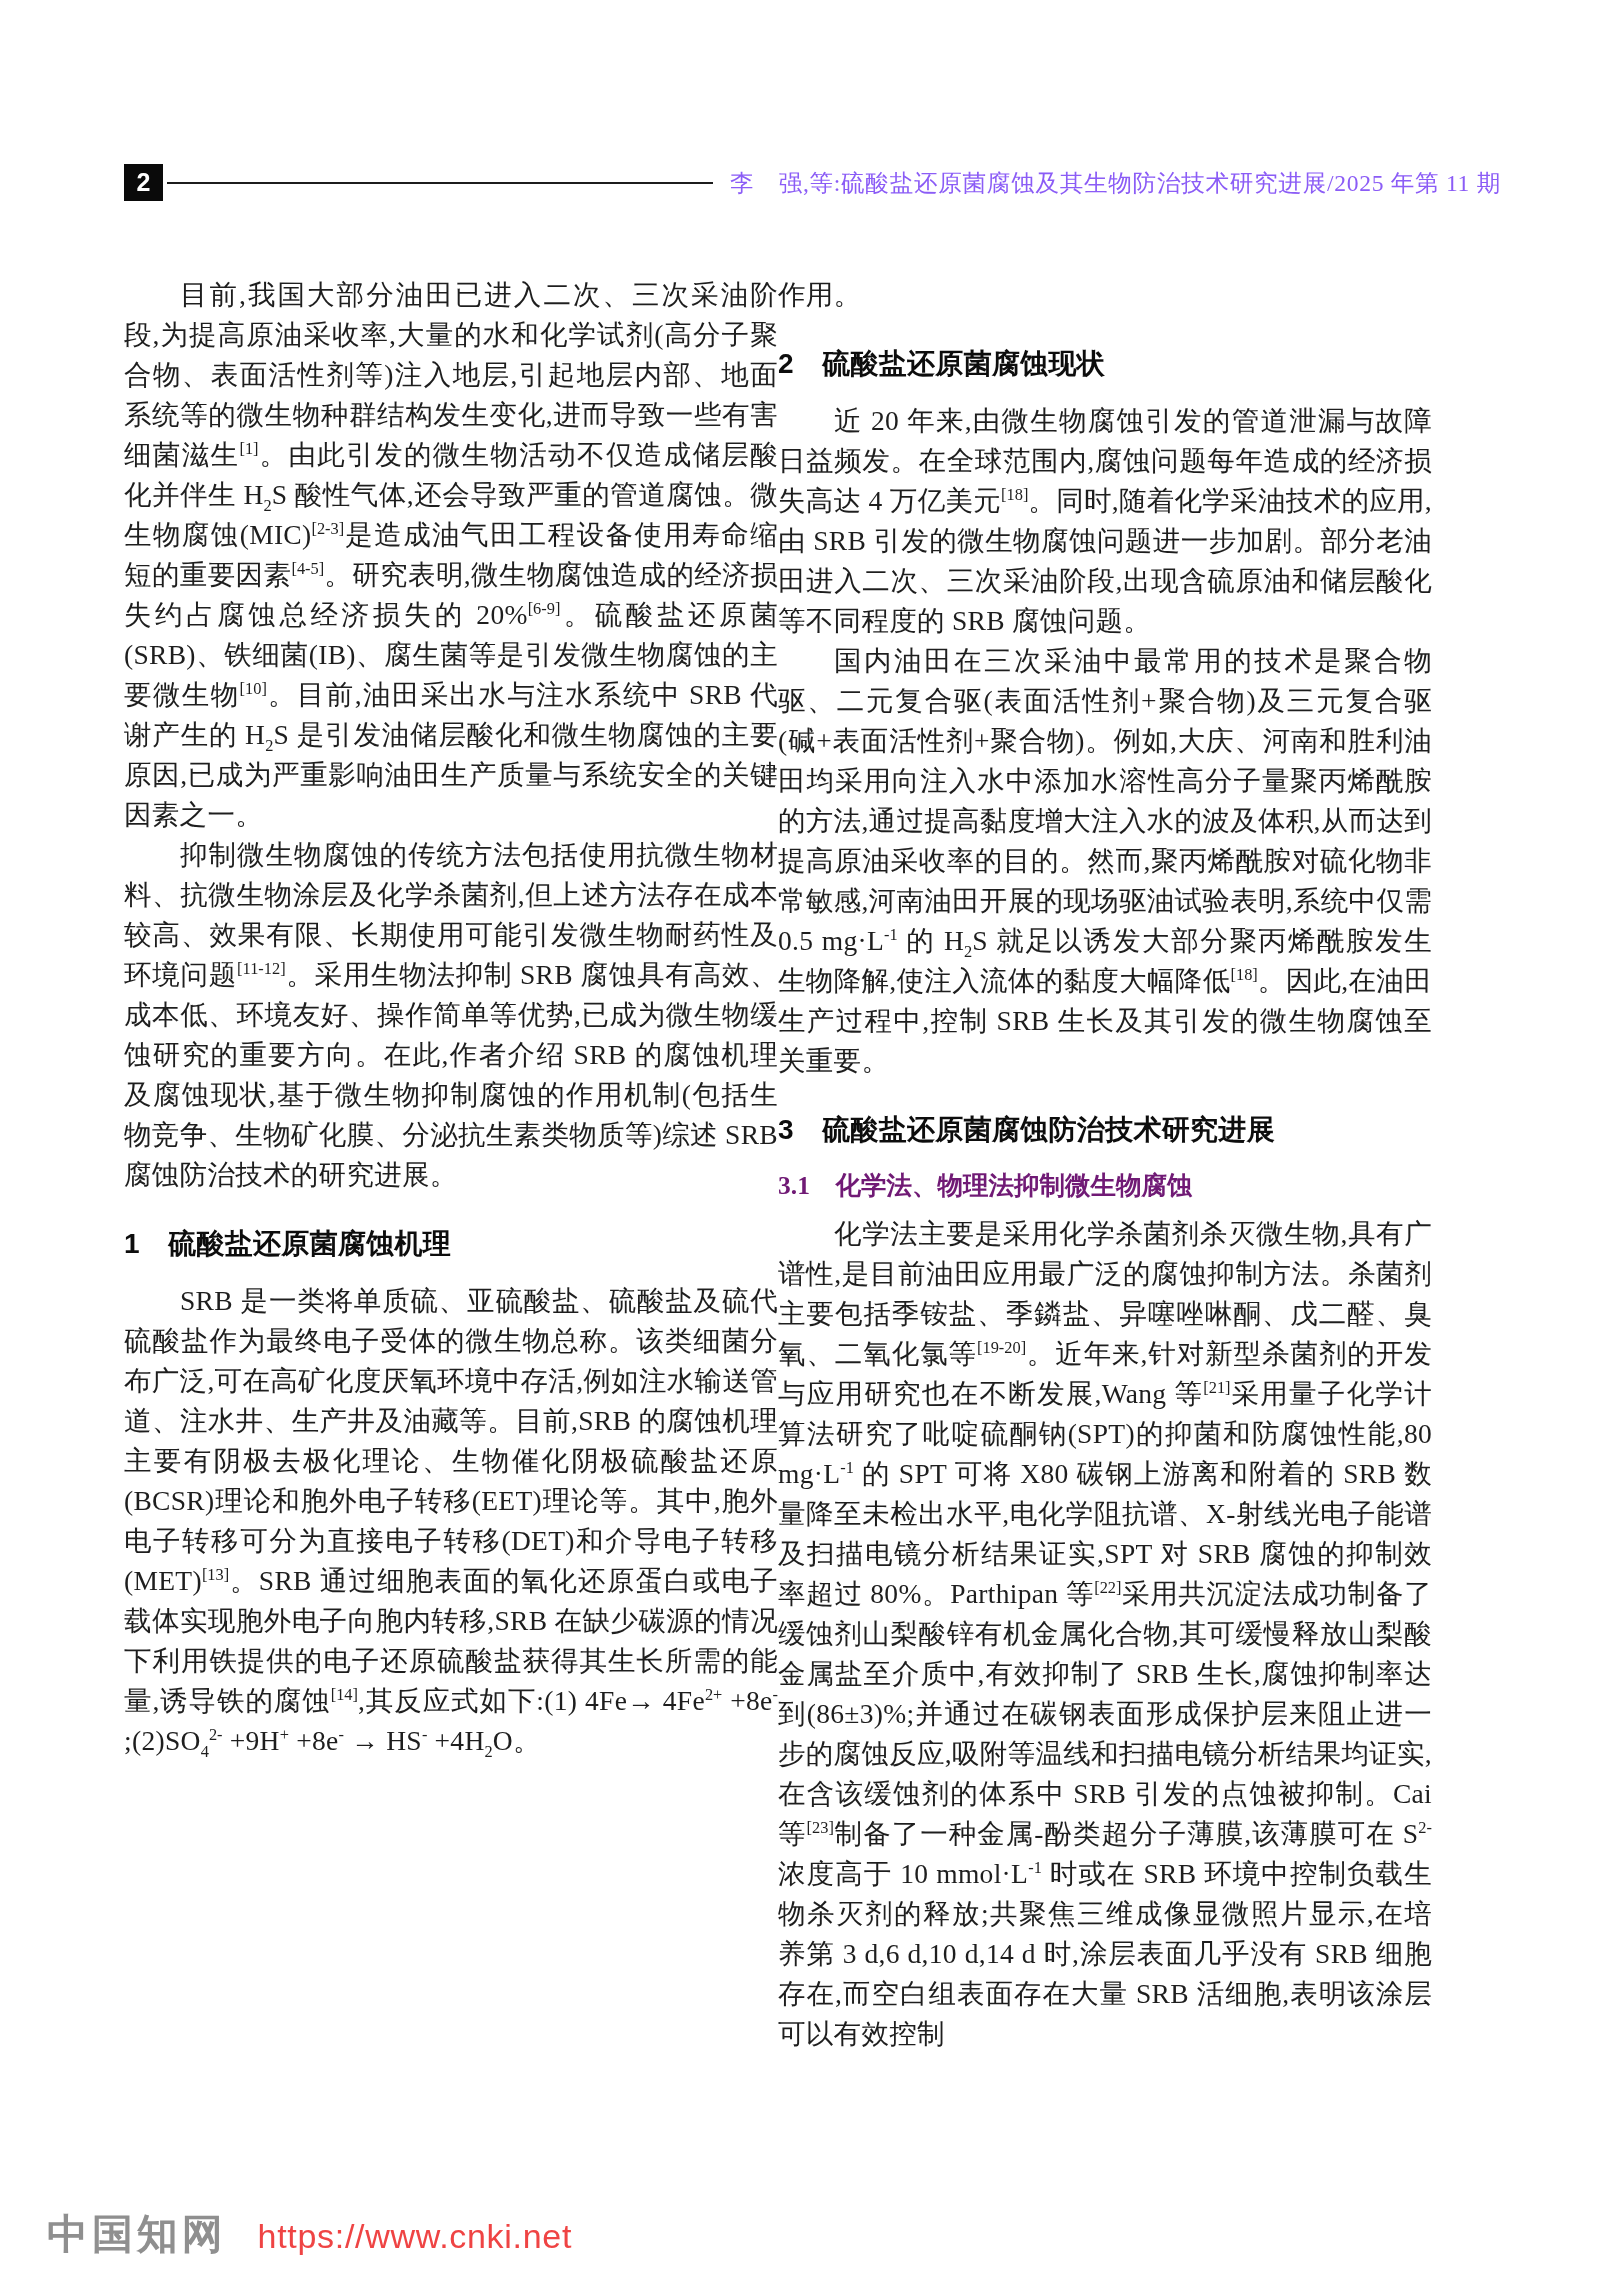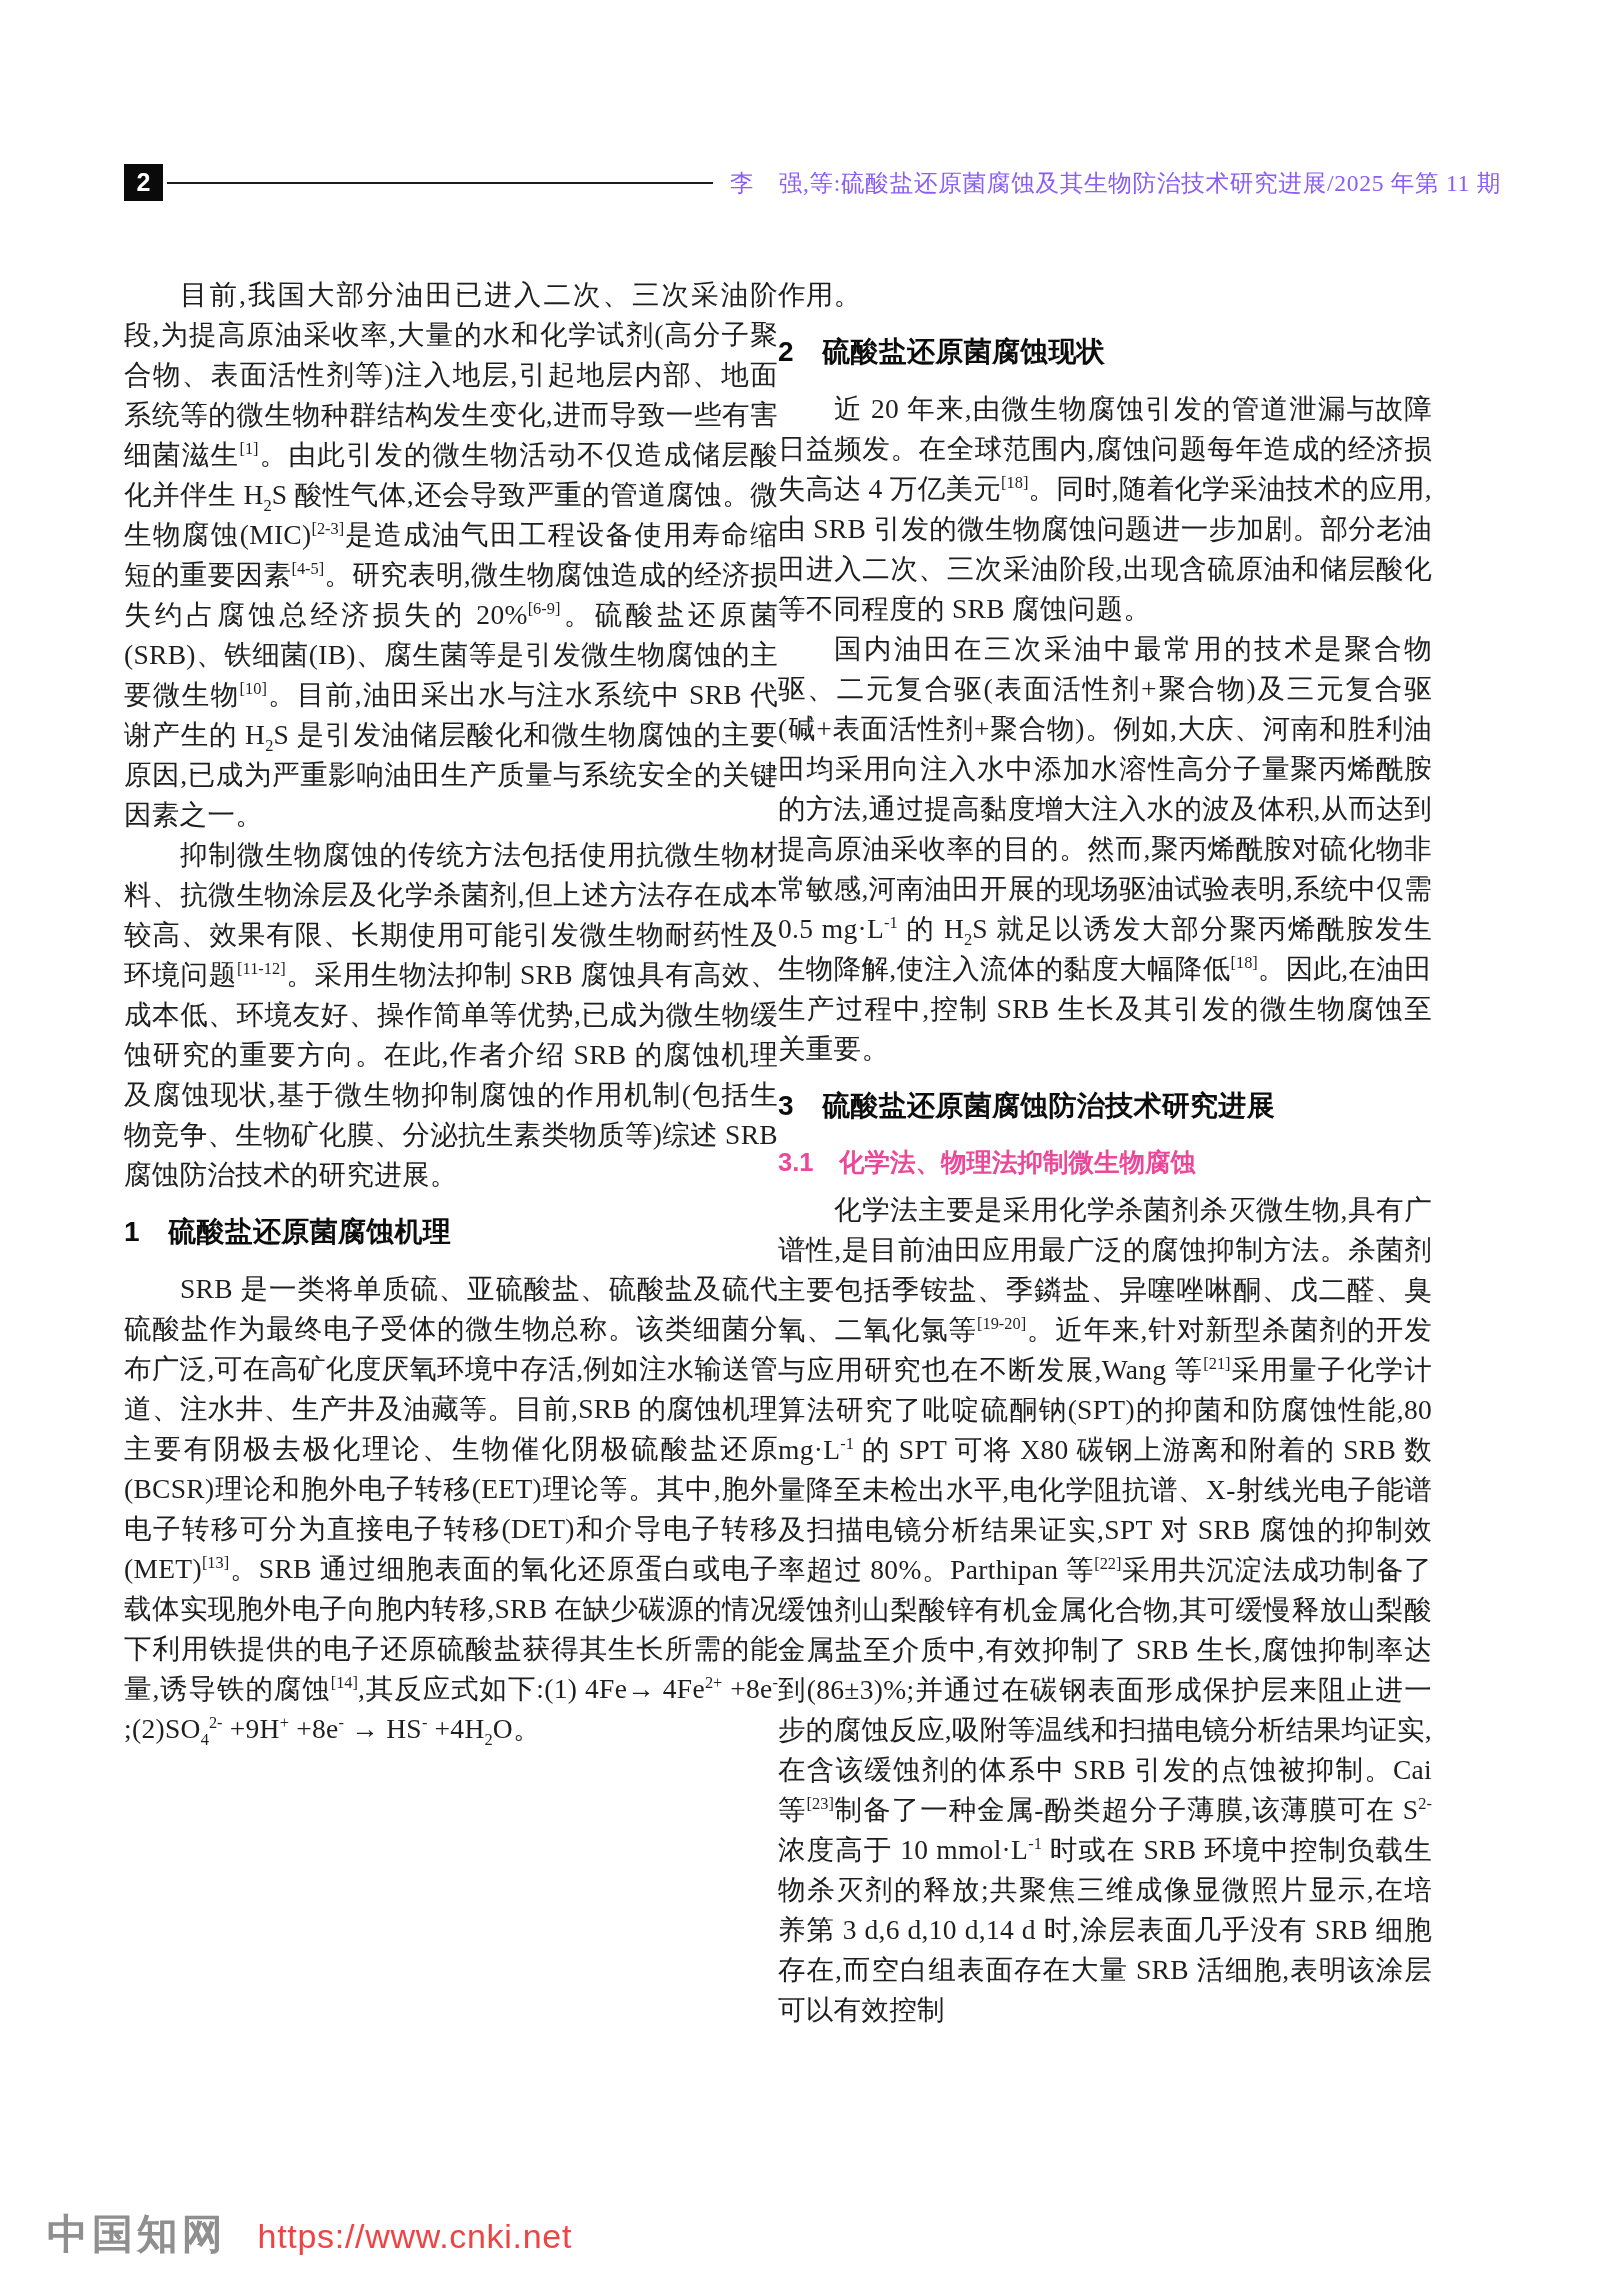--- a/index.html
+++ b/index.html
@@ -70,35 +70,35 @@
     letter-spacing: 0.3px;
     color: #1e1e1e;
   }
   .indent { text-indent: 56px; }
   .para sup, .para sub {
     font-size: 16.4px;
     line-height: 0;
     letter-spacing: 0;
   }
   .sec-heading {
-    margin: 16px 0 17px 0;
+    margin: 28px 0 17px 0;
     font-family: "Liberation Sans", "DejaVu Sans", sans-serif;
     font-size: 28px;
     font-weight: 700;
     line-height: 41px;
     color: #0d0d0d;
     letter-spacing: 0.3px;
   }
   .subsec-heading {
     margin: 6.5px 0 9.2px 0;
-    font-family: Liberation Sans, sans-serif;
+    font-family: Liberation Serif, serif;
     font-size: 25.5px;
     font-weight: 700;
     line-height: 38px;
-    color: #ec4899;
+    color: #701a75;
   }
 
   
   .page-footer {
     position: absolute;
     left: 47px;
     bottom: 33px;
     display: flex;
     align-items: baseline;
     gap: 31px;

